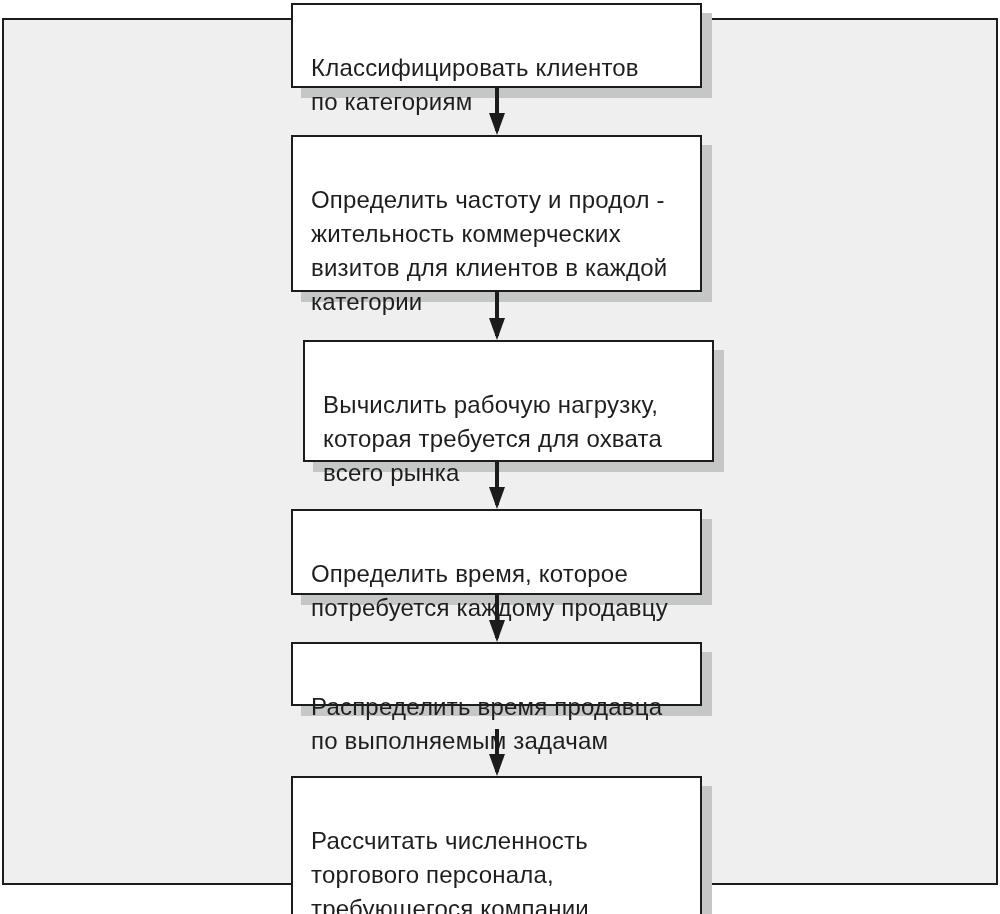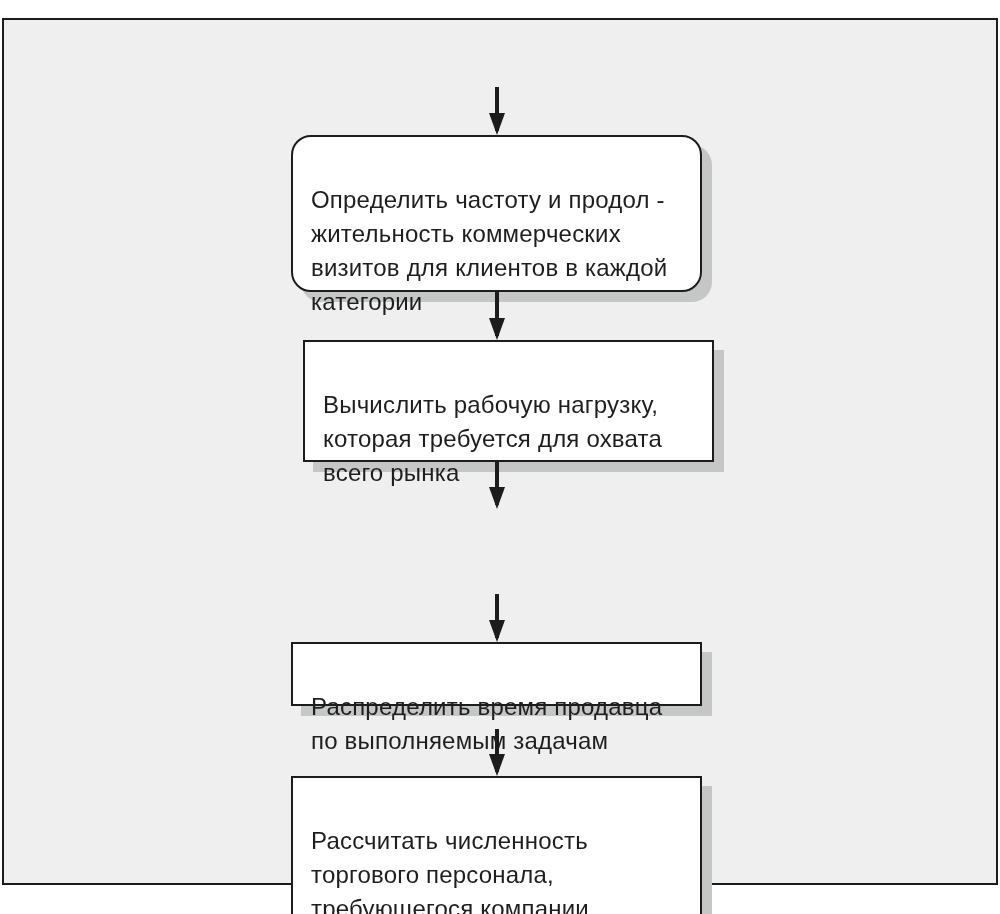--- a/index.html
+++ b/index.html
@@ -34,21 +34,21 @@
     border: 2.5px solid #1c1c1c;
     box-shadow: 10px 10px 0 #c5c6c6;
     padding: 12px 18px;
     font-size: 24px;
     line-height: 34px;
     color: #1e1e1e;
     white-space: pre-line;
     letter-spacing: 0.2px;
   }
   .box-1 { top: 3px;   height: 85px;  }
-  .box-2 { top: 135px; height: 157px; border-radius: 20px; }
+  .box-2 { top: 135px; height: 157px; }
   .box-3 { top: 340px; height: 122px; margin-left: 12px; }
   .box-4 { top: 509px; height: 86px;  }
   .box-5 { top: 642px; height: 64px;  }
   .box-6 { top: 776px; height: 142px; }
 
   .arrow {
     position: absolute;
     left: 489px;
     width: 16px;
   }
@@ -76,20 +76,24 @@
     border-top: 22px solid #1c1c1c;
   }
 </style>
 </head>
 <body>
 
 <div class="canvas">
 
   <div class="outer-frame"></div>
 
+  <div class="flow-box box-1">
+    <span>Классифицировать клиентов
+по категориям</span>
+  </div>
 
   <div class="arrow arrow-1">
     <div class="shaft"></div>
     <div class="head"></div>
   </div>
 
   <div class="flow-box box-2">
     <span>Определить частоту и продол -
 жительность коммерческих
 визитов для клиентов в каждой
@@ -105,20 +109,24 @@
     <span>Вычислить рабочую нагрузку,
 которая требуется для охвата
 всего рынка</span>
   </div>
 
   <div class="arrow arrow-3">
     <div class="shaft"></div>
     <div class="head"></div>
   </div>
 
+  <div class="flow-box box-4">
+    <span>Определить время, которое
+потребуется каждому продавцу</span>
+  </div>
 
   <div class="arrow arrow-4">
     <div class="shaft"></div>
     <div class="head"></div>
   </div>
 
   <div class="flow-box box-5">
     <span>Распределить время продавца
 по выполняемым задачам</span>
   </div>

